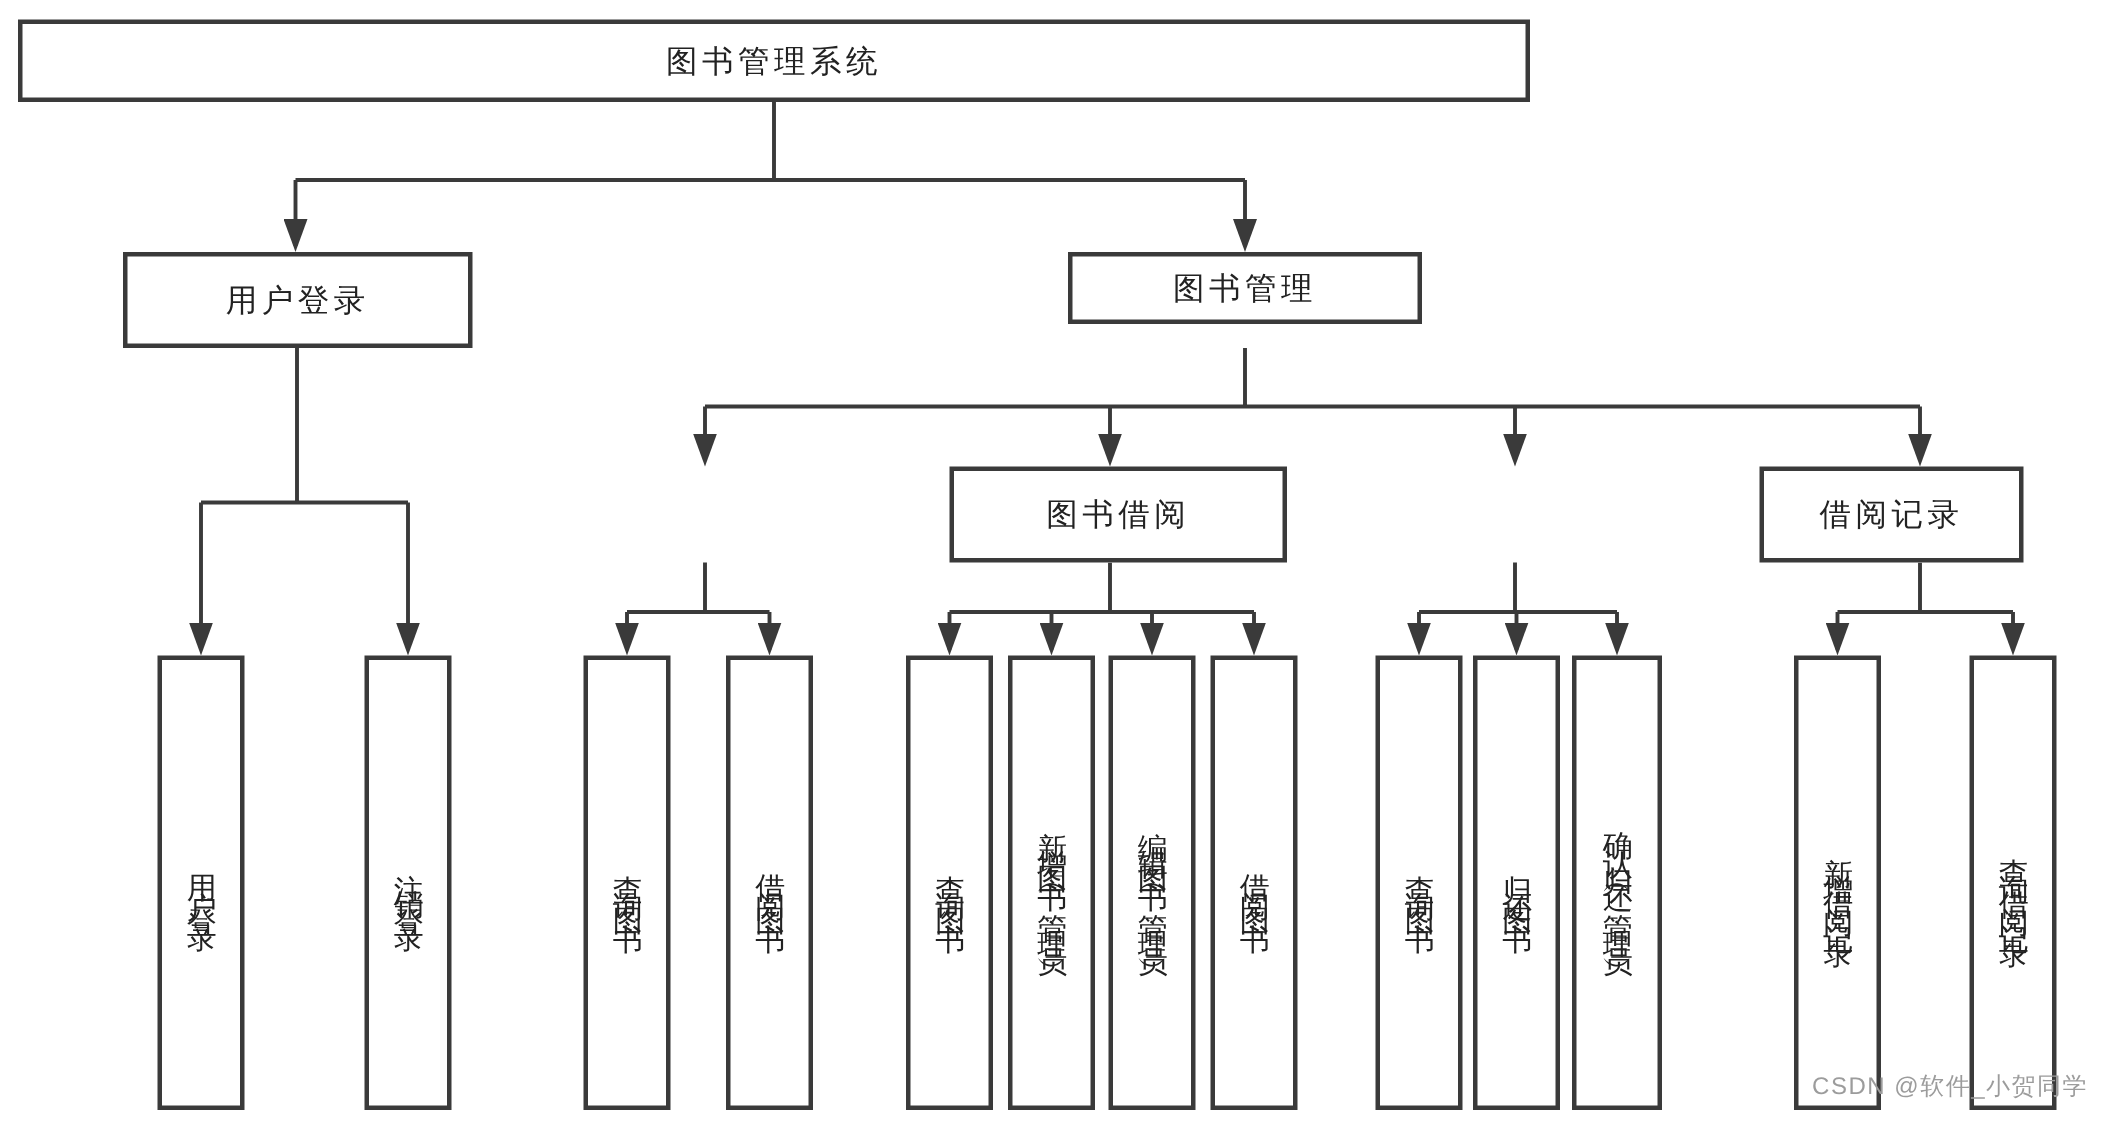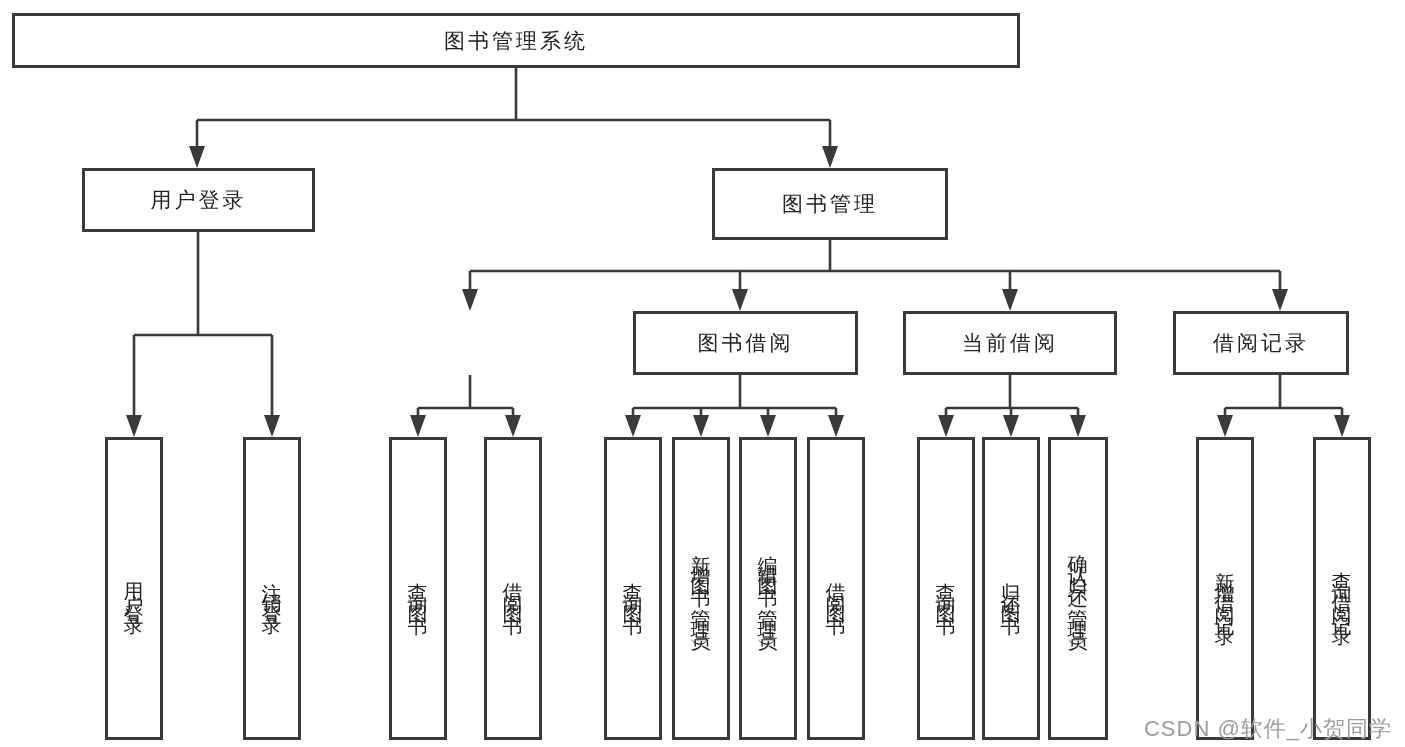--- a/index.html
+++ b/index.html
@@ -50,21 +50,21 @@
     writing-mode: vertical-rl;
     text-orientation: mixed;
     font-size: 20px;
     letter-spacing: 11px;
     line-height: 1;
   }
   .watermark {
     position: absolute;
     right: 13px;
     top: 714px;
-    font-size: 22px;
+    font-size: 16px;
     color: var(--watermark);
     letter-spacing: 1px;
     z-index: 2;
     white-space: nowrap;
   }
 </style>
 </head>
 <body>
 
 <div class="canvas">
@@ -106,24 +106,23 @@
     <path class="wire" d="M1078,408 V433" marker-end="url(#arw)"></path>
 
     <path class="wire" d="M1280,375 V408 M1225,408 H1342"></path>
     <path class="wire" d="M1225,408 V433" marker-end="url(#arw)"></path>
     <path class="wire" d="M1342,408 V433" marker-end="url(#arw)"></path>
   </svg>
 
   <div class="node h" style="left:12px; top:13px; width:1008px; height:55px;">图书管理系统</div>
 
   <div class="node h" style="left:82px; top:168px; width:233px; height:64px;">用户登录</div>
-  <div class="node h" style="left:712px; top:168px; width:236px; height:72px;">图书管理</div>
+  <div class="node h" style="left:712px; top:168px; width:236px; height:48px;">图书管理</div>
 
   <div class="node h" style="left:633px; top:311px; width:225px; height:64px;">图书借阅</div>
-  <div class="node h" style="left:903px; top:311px; width:214px; height:64px;">当前借阅</div>
   <div class="node h" style="left:1173px; top:311px; width:176px; height:64px;">借阅记录</div>
 
   <div class="node v" style="left:105px; top:437px; width:58px; height:303px;">用户登录</div>
   <div class="node v" style="left:243px; top:437px; width:58px; height:303px;">注销登录</div>
 
   <div class="node v" style="left:389px; top:437px; width:58px; height:303px;">查询图书</div>
   <div class="node v" style="left:484px; top:437px; width:58px; height:303px;">借阅图书</div>
 
   <div class="node v" style="left:604px; top:437px; width:58px; height:303px;">查询图书</div>
   <div class="node v" style="left:672px; top:437px; width:58px; height:303px;">新增图书（管理员）</div>

